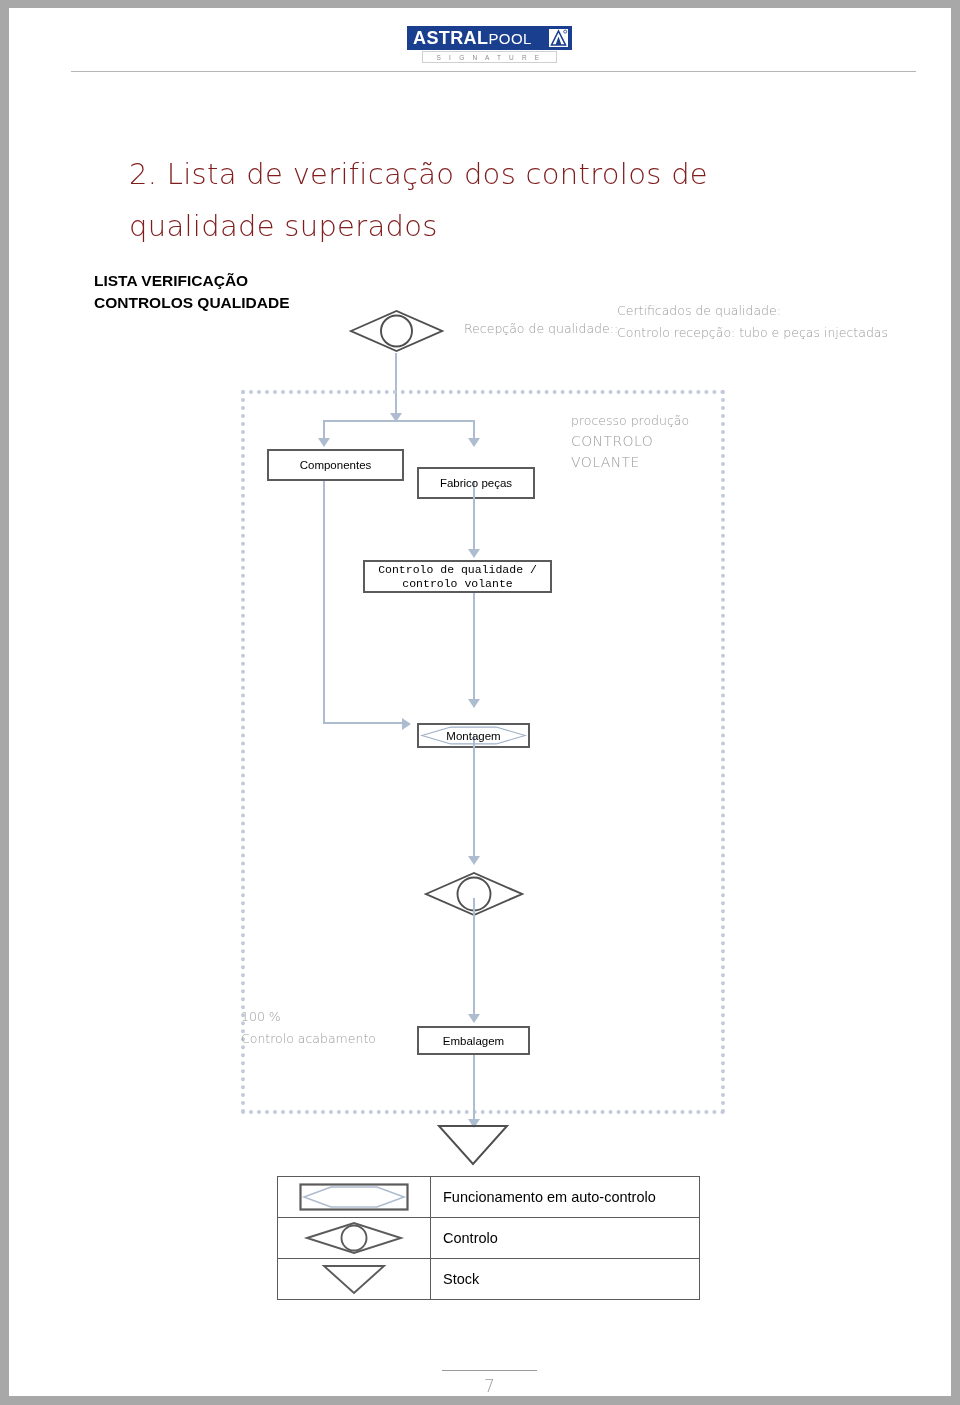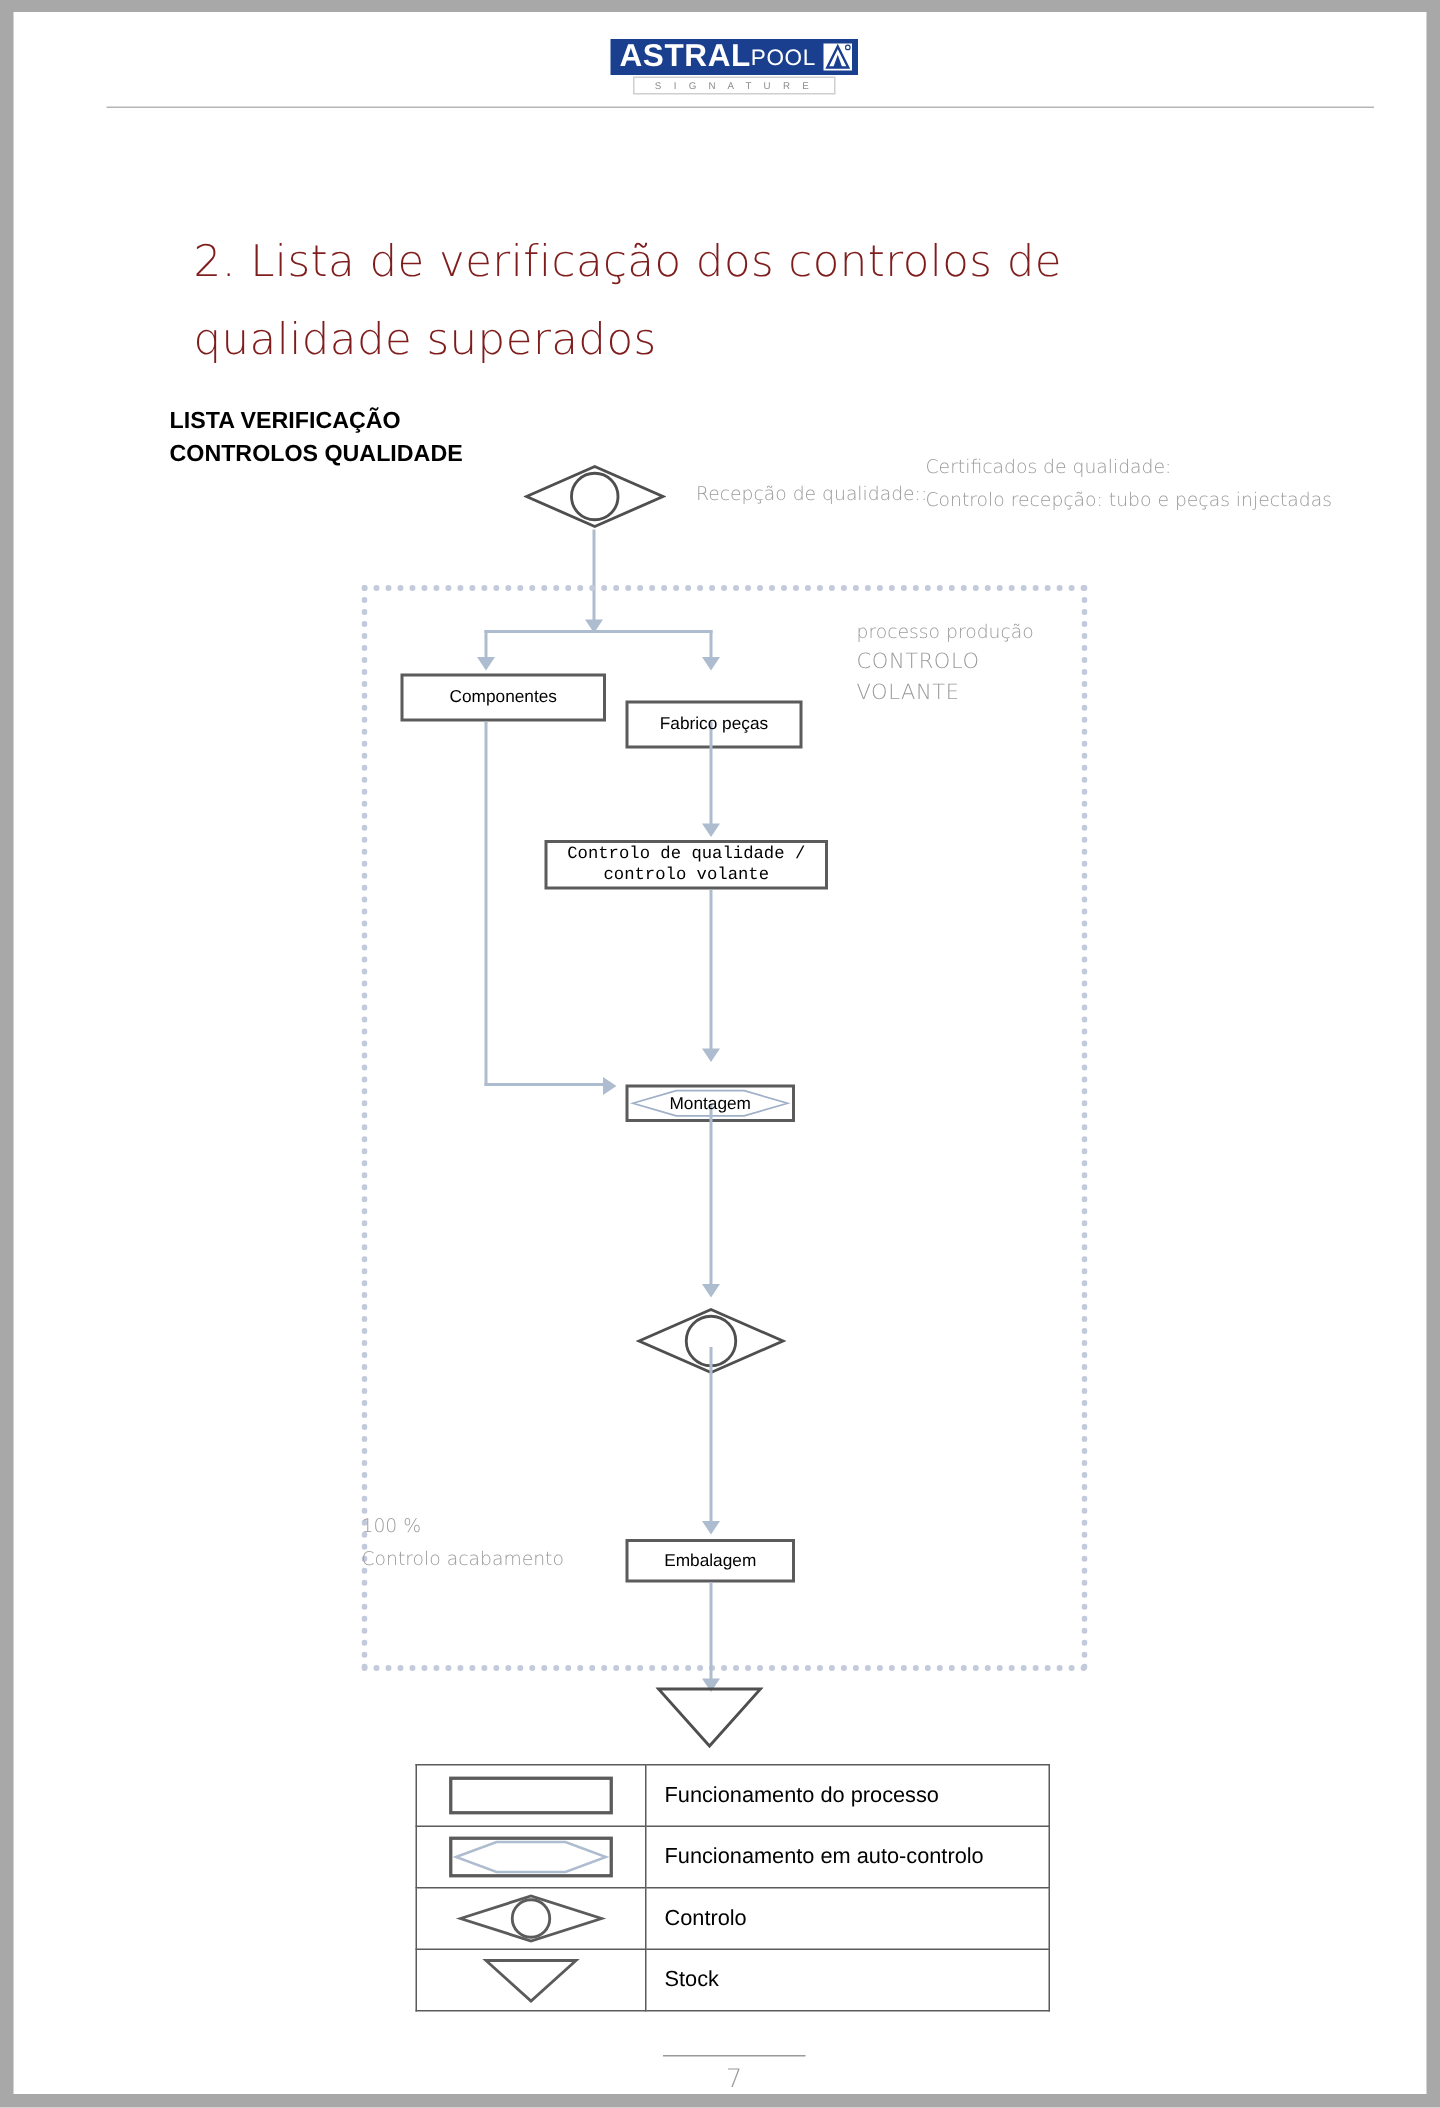--- a/index.html
+++ b/index.html
@@ -20,21 +20,21 @@
   }
   #sheet{position:absolute;left:9px;top:8px;width:942px;height:1388px;background:#fff;}
 
   
   #logo-wrap{position:absolute;left:398px;top:18px;width:165px;height:38px;}
   #logo-main{
     position:absolute;left:0;top:0;width:165px;height:24px;
     background:#1b3f8f;display:flex;align-items:center;justify-content:flex-start;
     padding-left:6px;box-sizing:border-box;
   }
-  #logo-astral{color:#ffffff;font-weight:bold;font-size:21px;letter-spacing:.4px;font-family:"Liberation Sans",sans-serif;}
+  #logo-astral{color:#ffffff;font-weight:bold;font-size:18px;letter-spacing:.4px;font-family:"Liberation Sans",sans-serif;}
   #logo-pool{color:#ffffff;font-weight:normal;font-size:15px;letter-spacing:.4px;}
   #logo-mark{
     position:absolute;right:4px;top:3px;width:19px;height:18px;background:#ffffff;
   }
   #logo-mark svg{display:block;}
   #logo-sig{
     position:absolute;left:15px;top:25px;width:135px;height:12px;
     border:1px solid #cfcfcf;box-sizing:border-box;
     display:flex;align-items:center;justify-content:center;
   }
@@ -47,21 +47,21 @@
     text-align:left;
     font-family:"DejaVu Sans",sans-serif;
     font-weight:300;
     font-size:29px;line-height:52px;color:#7f1d1d;
     letter-spacing:.3px;
   }
 
   
   #list-heading{
     position:absolute;left:85px;top:262px;width:300px;
-    font-size:15.5px;font-weight:bold;line-height:22px;color:#000;margin-left:19px;
+    font-size:15.5px;font-weight:bold;line-height:22px;color:#000;
   }
 
   
   .thin{
     font-family:"DejaVu Sans",sans-serif;
     font-weight:300;color:#9a9a9a;
   }
 
   #recepcao-label{position:absolute;left:455px;top:313px;font-size:12.5px;}
   #cert-block{position:absolute;left:608px;top:292px;font-size:12.5px;line-height:22px;}
@@ -242,30 +242,20 @@
   <div class="arrow-d" style="left:459px;top:1111px;"></div>
 
   <div id="stock-tri">
     <svg width="72" height="42" viewBox="0 0 72 42">
       <path d="M2 2 L70 2 L36 40 Z" fill="none" stroke="#4f4f4f" stroke-width="1.9"></path>
     </svg>
   </div>
 
   <table id="legend">
     <tbody>
-        <tr>
-      <td class="legend-sym">
-        <div class="legend-sym-inner">
-          <svg width="110" height="26" viewBox="0 0 110 26">
-            <rect x="1.5" y="1.5" width="107" height="23" fill="none" stroke="#5b5b5b" stroke-width="2.2"></rect>
-          </svg>
-        </div>
-      </td>
-      <td class="legend-lbl">Funcionamento do processo</td>
-    </tr>
     <tr>
       <td class="legend-sym">
         <div class="legend-sym-inner">
           <svg width="110" height="28" viewBox="0 0 110 28">
             <rect x="1.5" y="1.5" width="107" height="25" fill="none" stroke="#5b5b5b" stroke-width="2.2"></rect>
             <path d="M5 14 L32 4 L78 4 L105 14 L78 24 L32 24 Z" fill="none" stroke="#aebcd0" stroke-width="1.6"></path>
           </svg>
         </div>
       </td>
       <td class="legend-lbl">Funcionamento em auto-controlo</td>

